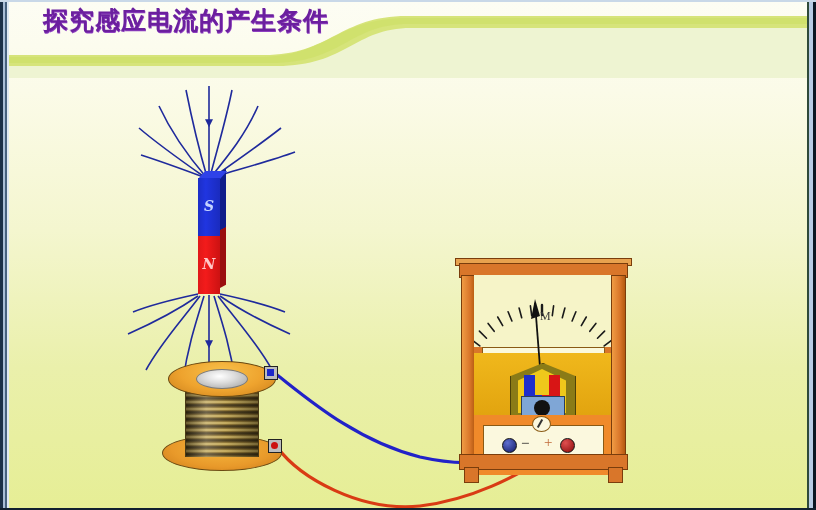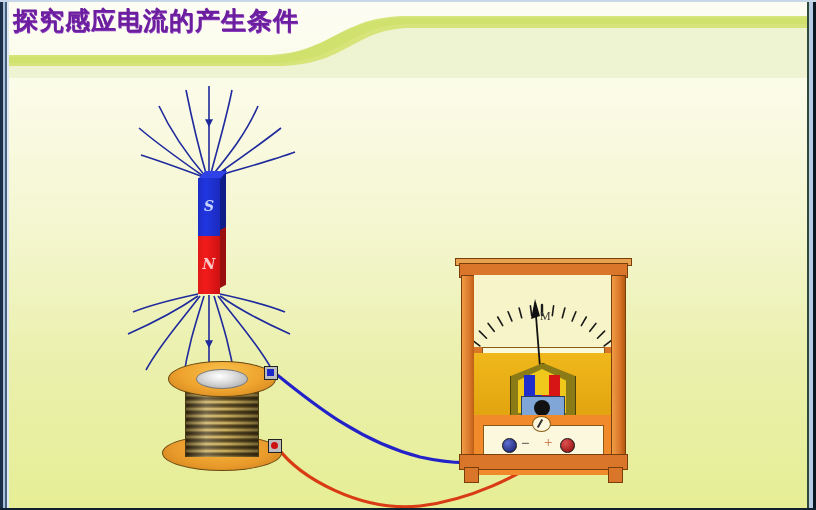--- a/index.html
+++ b/index.html
@@ -20,21 +20,21 @@
   .edge-l4{left:7px;width:2px;background:#dfe9f3;}
   .edge-r1{right:0;width:3px;background:#0a1622;}
   .edge-r2{right:3px;width:4px;background:#b7cbe4;}
   .edge-r3{right:7px;width:2px;background:#2f4a3a;}
   .edge-top{position:absolute;left:0;right:0;top:0;height:2px;background:#c9d8e8;}
   .edge-bot{position:absolute;left:0;right:0;bottom:0;height:2px;background:#11202f;}
 
   
   #header-band{position:absolute;left:9px;top:0;width:798px;height:78px;}
   #title{
-    position:absolute;left:4px;top:4px;
+    position:absolute;left:34px;top:4px;
     font-family:"DejaVu Serif", serif;
     font-size:25px;font-weight:600;color:#6b1f9e;
     letter-spacing:1px;white-space:nowrap;
     text-shadow:0.5px 0.5px 0 #8e3fc0;
   }
 
   
   #magnet{position:absolute;left:198px;top:178px;width:28px;height:116px;}
   .mag-face{position:absolute;left:0;top:0;width:22px;height:116px;}
   .mag-s{position:absolute;left:0;top:0;width:22px;height:58px;background:linear-gradient(to right,#1c2ec6 0%,#2035e0 35%,#1a2bbe 100%);}

